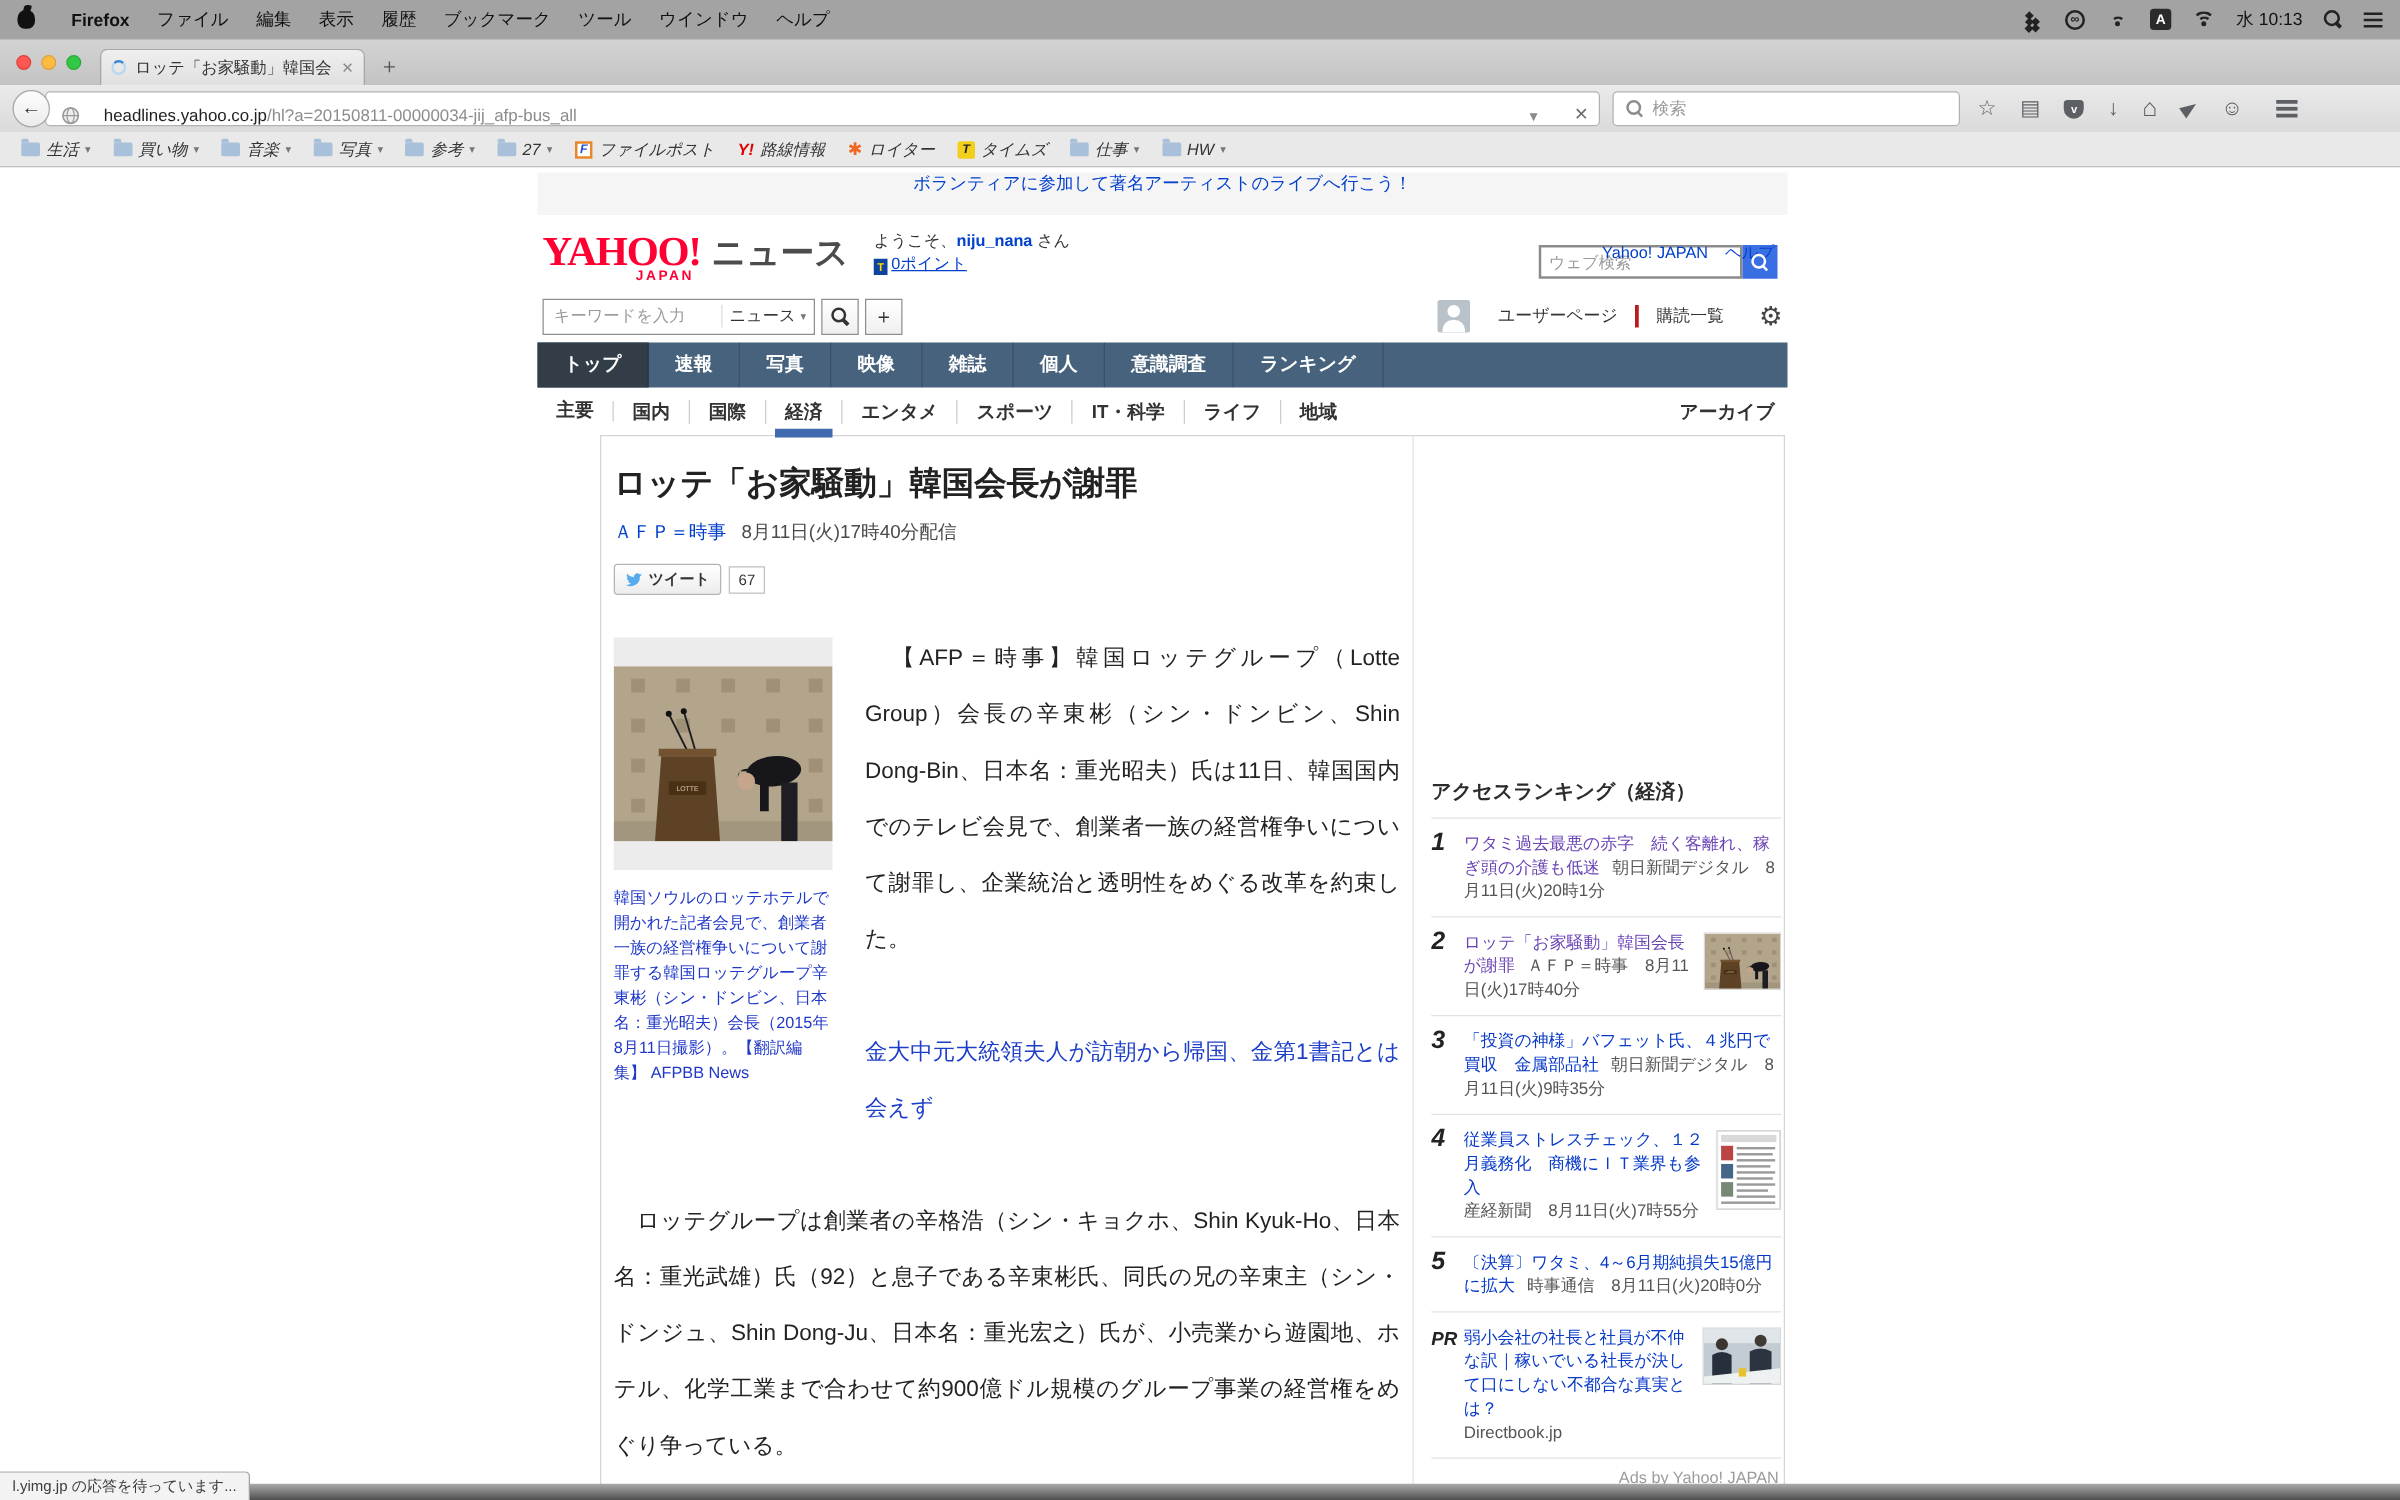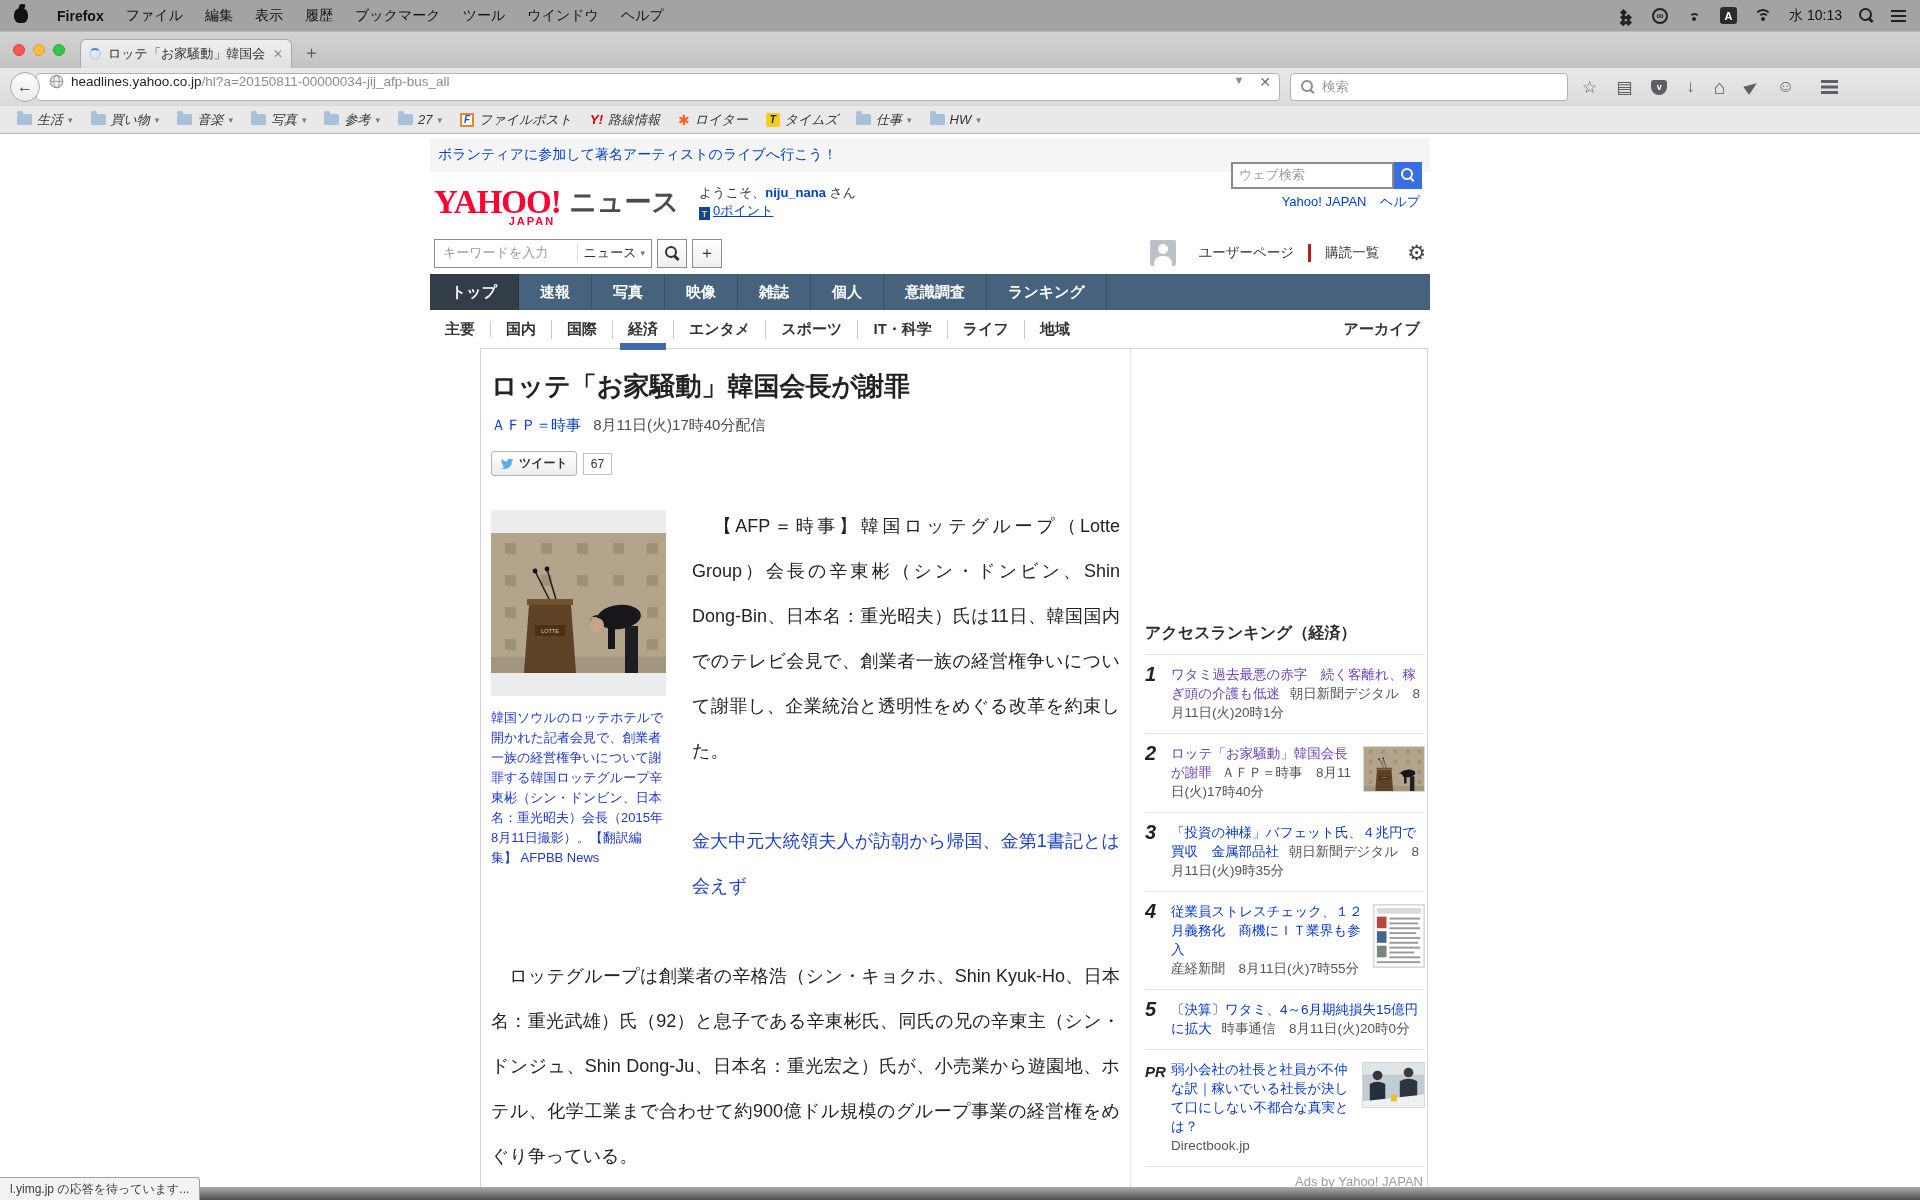--- a/index.html
+++ b/index.html
@@ -49,21 +49,21 @@
   .spinner { width:12px; height:12px; border:2.5px solid #b9d7f2; border-top-color:#3a86d4; border-radius:50%; flex:none; }
   .tab .ttl { white-space:nowrap; overflow:hidden; flex:1; }
   .tab .cls { color:#8a8a8a; font-size:12px; }
   .newtab { position:absolute; left:303px; bottom:4px; font-size:17px; color:#555; }
 
   .navtoolbar { height:38px; background:linear-gradient(#eaeaea,#dadada); display:flex; align-items:center; padding:0 10px; }
   .backbtn { width:30px; height:30px; border-radius:50%; background:linear-gradient(#fdfdfd,#ececec);
              border:1px solid #a9a9a9; display:flex; align-items:center; justify-content:center;
              font-size:16px; color:#3c3c3c; z-index:2; }
   .urlbar { height:28px; background:#fff; border:1px solid #b2b2b2; border-radius:4px; margin-left:-4px;
-            flex:1; max-width:1244px; display:flex; align-items:flex-start; padding:0 8px 0 12px; gap:7px; font-size:13.5px; }
+            flex:1; max-width:1244px; display:flex; align-items:flex-end; padding:0 8px 0 12px; gap:19px; font-size:13.5px; }
   .urlbar .dom { color:#222; }
   .urlbar .pth { color:#8c8c8c; }
   .urlbar .spacer { flex:1; }
   .urlbar .drop { color:#8a8a8a; font-size:11px; }
   .urlbar .stop { color:#6e6e6e; font-size:14px; font-weight:bold; margin-left:8px; }
   .ffsearch { height:28px; width:278px; background:#fff; border:1px solid #b2b2b2; border-radius:4px;
               margin-left:10px; display:flex; align-items:center; padding:0 10px; gap:7px; font-size:13.5px; color:#9a9a9a; }
   .mag { position:relative; width:14px; height:14px; display:inline-block; flex:none; }
   .mag::before { content:""; position:absolute; width:8px; height:8px; border:2px solid #8d8d8d; border-radius:50%; }
   .mag::after { content:""; position:absolute; width:2px; height:5px; background:#8d8d8d; left:9.5px; top:9px; transform:rotate(-45deg); }
@@ -85,21 +85,21 @@
            font-size:10px; font-weight:bold; display:flex; align-items:center; justify-content:center; flex:none; }
   .ybang { color:#e00000; font-weight:bold; font-size:13px; flex:none; }
   .reuters { color:#f26822; font-size:14px; flex:none; }
   .times { width:14px; height:14px; background:#f2cf1d; border-radius:2px; color:#222; font-size:10px;
            font-weight:bold; display:flex; align-items:center; justify-content:center; flex:none; }
 
   
   .page { background:#fff; height:1076px; overflow:hidden; }
   .yh { width:1000px; margin-left:430px; padding-top:4px; }
 
-  .promo-row { height:34px; background:#f5f5f5; display:flex; align-items:center; padding:0 8px; }
+  .promo-row { height:34px; background:#f5f5f5; display:flex; align-items:center; padding:0 8px;flex-direction:column; }
   .promo { color:#0341cc; font-size:14px; }
   .wsearch { margin-left:auto; display:flex;margin-top:40px; }
   .wsearch .fld { width:163px; height:27px; background:#fff; border:2px solid #8b8b8b; font-size:13px;
                   color:#9a9a9a; display:flex; align-items:center; padding:0 6px; }
   .wsearch .btn { width:28px; height:27px; background:#3a6fe3; display:flex; align-items:center; justify-content:center; }
   .magw { position:relative; width:14px; height:14px; }
   .magw::before { content:""; position:absolute; width:8px; height:8px; border:2px solid #fff; border-radius:50%; }
   .magw::after { content:""; position:absolute; width:2px; height:5px; background:#fff; left:9.5px; top:9px; transform:rotate(-45deg); }
 
   .head-row { height:60px; display:flex; align-items:center; padding:0 4px; }

